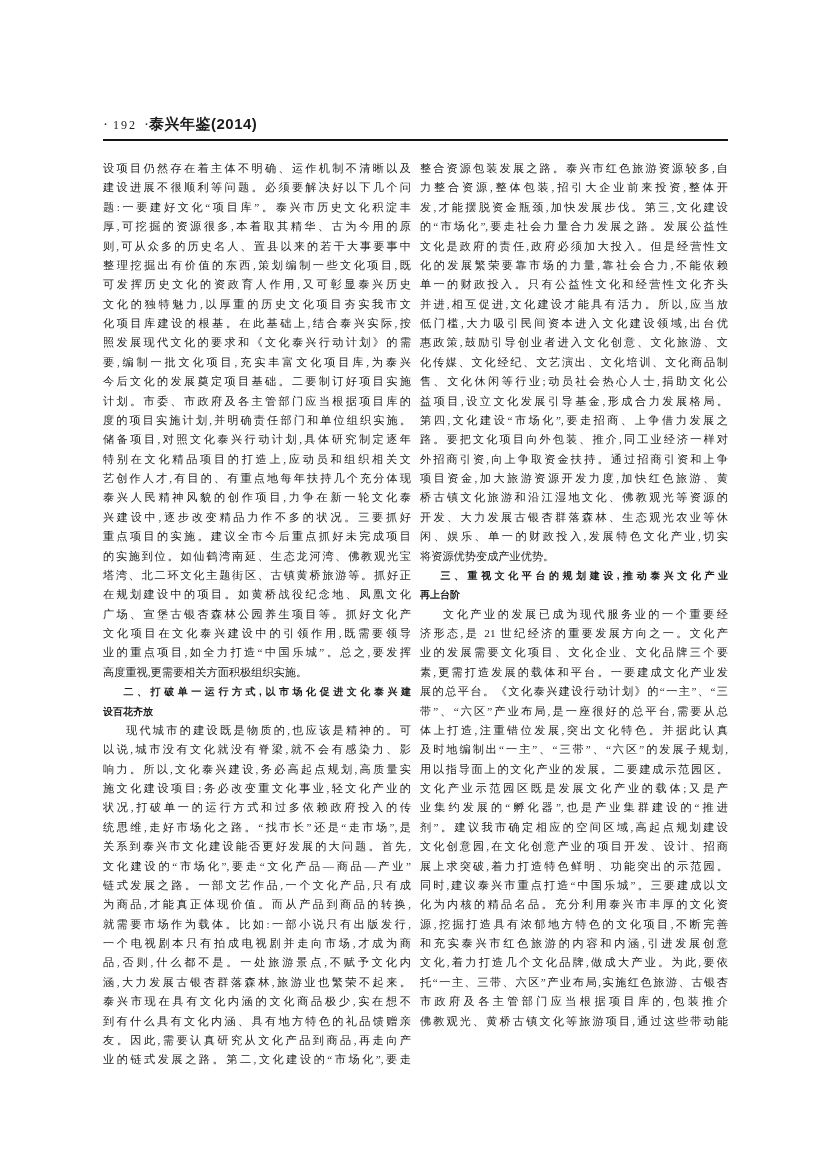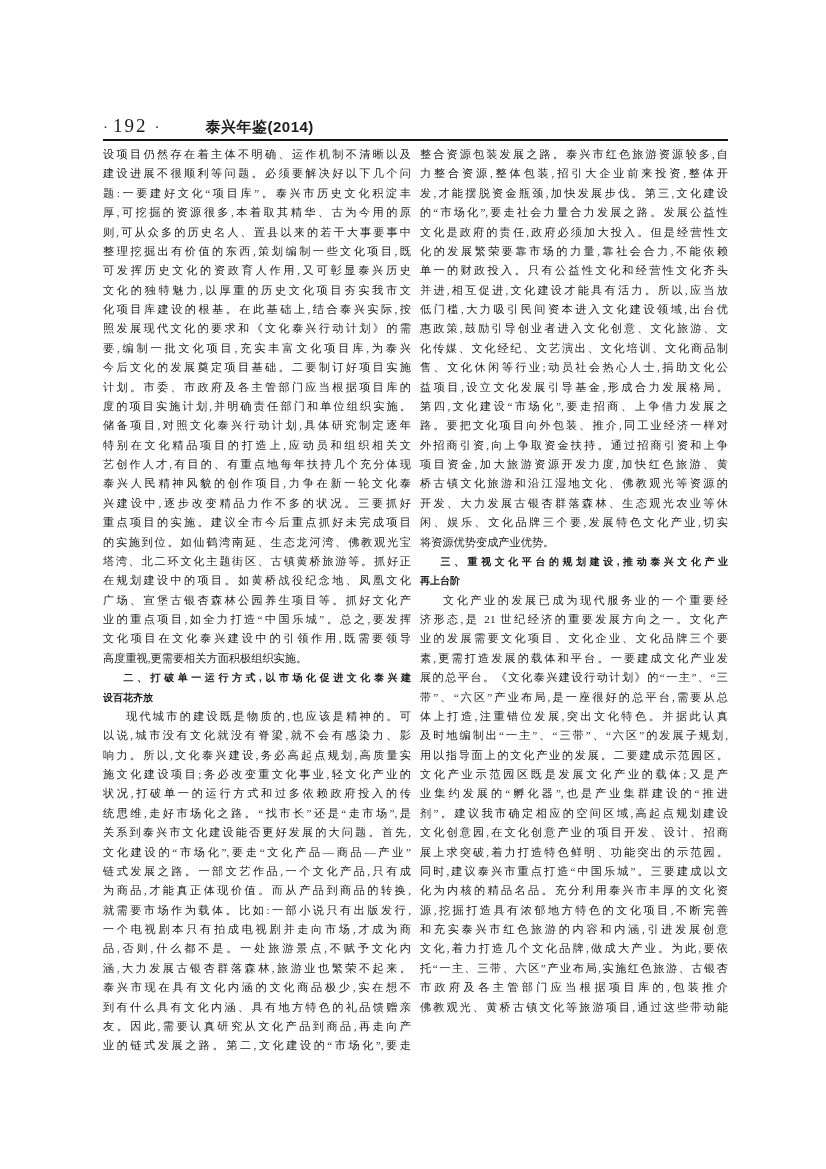--- a/index.html
+++ b/index.html
@@ -6,24 +6,24 @@
   html, body { background:#ffffff; }
   .page {
     position:relative; width:826px; height:1169px;
     background:#ffffff; overflow:hidden;
     font-family:"Liberation Serif","DejaVu Serif",serif;
     color:#1c1c1c;
   }
   .content { position:absolute; left:103px; top:0; width:625px; }
   .page-header { margin-top:115px; height:19px; display:flex; align-items:baseline; font-size:15px; }
   .hdr-dot { font-size:15px; color:#2a2a2a; }
-  .page-num { font-size:19px; letter-spacing:2px; padding:0 7px 0 5px; }
-  .pub-title { font-family:"Liberation Sans","DejaVu Sans",sans-serif; font-weight:700; font-size:15px; letter-spacing:0.5px;margin-left:46px; }
+  .page-num { font-size:12px; letter-spacing:2px; padding:0 7px 0 5px; }
+  .pub-title { font-family:"Liberation Sans","DejaVu Sans",sans-serif; font-weight:700; font-size:15px; letter-spacing:0.5px; }
   .header-rule { margin-top:5px; height:0; border-top:2.5px solid #151515; }
-  .columns { display:flex; gap:9px; margin-top:4px; }
+  .columns { display:flex; gap:9px; margin-top:18px; }
   .column { width:308px; }
   .line {
     height:19.38px; line-height:19.38px; font-size:11.2px;
     text-align:justify; text-align-last:justify;
     overflow:hidden; white-space:normal;
   }
   .line.short { text-align:center; text-align-last:left; }
   .line.indent { text-indent:2.05em; }
   .line.heading {
     font-family:"Liberation Sans","DejaVu Sans",sans-serif;
@@ -64,22 +64,22 @@
           <div class="line">储备项目,对照文化泰兴行动计划,具体研究制定逐年</div>
           <div class="line">特别在文化精品项目的打造上,应动员和组织相关文</div>
           <div class="line">艺创作人才,有目的、有重点地每年扶持几个充分体现</div>
           <div class="line">泰兴人民精神风貌的创作项目,力争在新一轮文化泰</div>
           <div class="line">兴建设中,逐步改变精品力作不多的状况。三要抓好</div>
           <div class="line">重点项目的实施。建议全市今后重点抓好未完成项目</div>
           <div class="line">的实施到位。如仙鹤湾南延、生态龙河湾、佛教观光宝</div>
           <div class="line">塔湾、北二环文化主题街区、古镇黄桥旅游等。抓好正</div>
           <div class="line">在规划建设中的项目。如黄桥战役纪念地、凤凰文化</div>
           <div class="line">广场、宣堡古银杏森林公园养生项目等。抓好文化产</div>
+          <div class="line">文化项目在文化泰兴建设中的引领作用,既需要领导</div>
           <div class="line">业的重点项目,如全力打造“中国乐城”。总之,要发挥</div>
-          <div class="line">文化项目在文化泰兴建设中的引领作用,既需要领导</div>
           <div class="line short">高度重视,更需要相关方面积极组织实施。</div>
           <div class="line heading indent">二、打破单一运行方式,以市场化促进文化泰兴建</div>
           <div class="line heading short">设百花齐放</div>
           <div class="line indent">现代城市的建设既是物质的,也应该是精神的。可</div>
           <div class="line">以说,城市没有文化就没有脊梁,就不会有感染力、影</div>
           <div class="line">响力。所以,文化泰兴建设,务必高起点规划,高质量实</div>
           <div class="line">施文化建设项目;务必改变重文化事业,轻文化产业的</div>
           <div class="line">状况,打破单一的运行方式和过多依赖政府投入的传</div>
           <div class="line">统思维,走好市场化之路。“找市长”还是“走市场”,是</div>
           <div class="line">关系到泰兴市文化建设能否更好发展的大问题。首先,</div>
@@ -108,21 +108,21 @@
           <div class="line">惠政策,鼓励引导创业者进入文化创意、文化旅游、文</div>
           <div class="line">化传媒、文化经纪、文艺演出、文化培训、文化商品制</div>
           <div class="line">售、文化休闲等行业;动员社会热心人士,捐助文化公</div>
           <div class="line">益项目,设立文化发展引导基金,形成合力发展格局。</div>
           <div class="line">第四,文化建设“市场化”,要走招商、上争借力发展之</div>
           <div class="line">路。要把文化项目向外包装、推介,同工业经济一样对</div>
           <div class="line">外招商引资,向上争取资金扶持。通过招商引资和上争</div>
           <div class="line">项目资金,加大旅游资源开发力度,加快红色旅游、黄</div>
           <div class="line">桥古镇文化旅游和沿江湿地文化、佛教观光等资源的</div>
           <div class="line">开发、大力发展古银杏群落森林、生态观光农业等休</div>
-          <div class="line">闲、娱乐、文化品牌三个要,发展特色文化产业,切实</div>
+          <div class="line">闲、娱乐、单一的财政投入,发展特色文化产业,切实</div>
           <div class="line short">将资源优势变成产业优势。</div>
           <div class="line heading indent">三、重视文化平台的规划建设,推动泰兴文化产业</div>
           <div class="line heading short">再上台阶</div>
           <div class="line indent">文化产业的发展已成为现代服务业的一个重要经</div>
           <div class="line">济形态,是 21 世纪经济的重要发展方向之一。文化产</div>
           <div class="line">业的发展需要文化项目、文化企业、文化品牌三个要</div>
           <div class="line">素,更需打造发展的载体和平台。一要建成文化产业发</div>
           <div class="line">展的总平台。《文化泰兴建设行动计划》的“一主”、“三</div>
           <div class="line">带”、“六区”产业布局,是一座很好的总平台,需要从总</div>
           <div class="line">体上打造,注重错位发展,突出文化特色。并据此认真</div>

